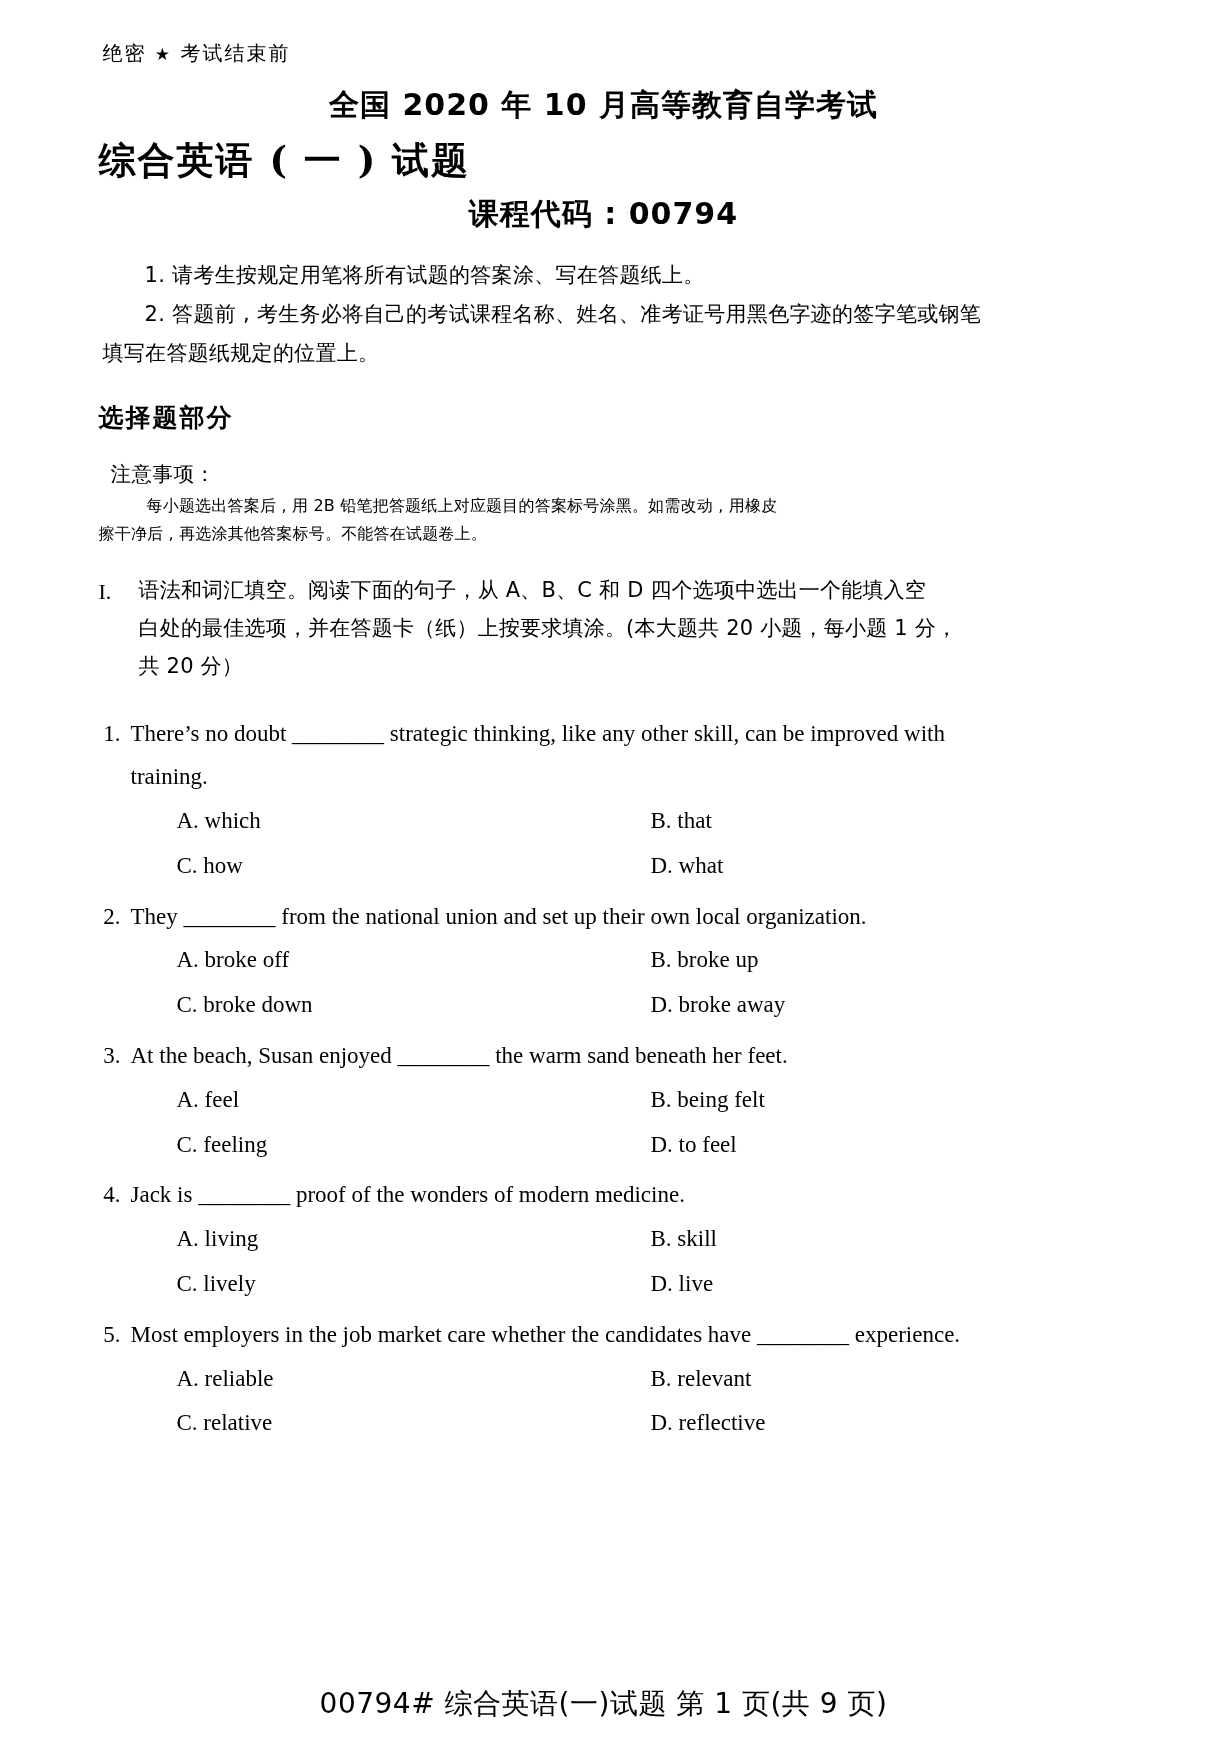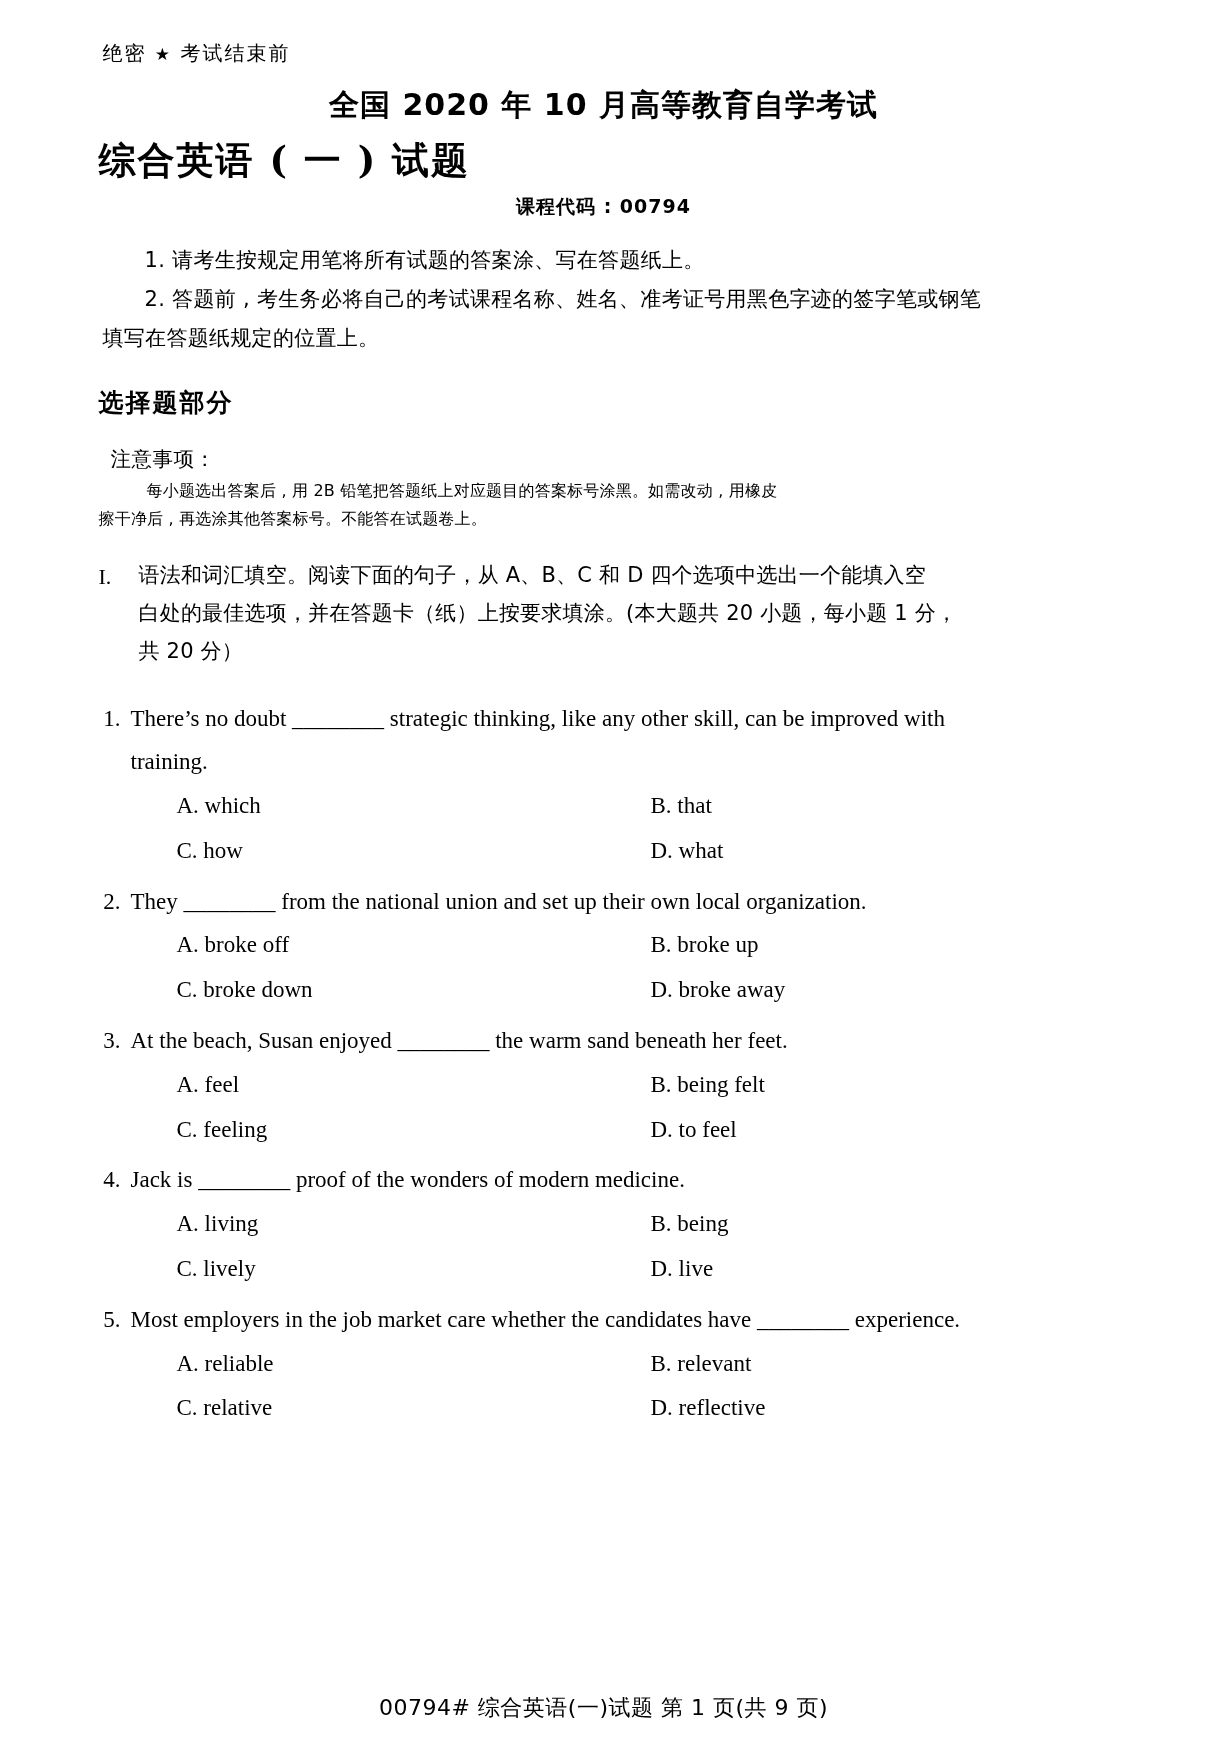--- a/index.html
+++ b/index.html
@@ -54,21 +54,21 @@
     font-family: "DejaVu Serif", serif;
     font-weight: bold;
     font-size: 37px;
     letter-spacing: 2px;
     margin: 10px 0 8px 0;
   }
   .title-code {
     text-align: center;
     font-family: "DejaVu Sans", sans-serif;
     font-weight: bold;
-    font-size: 19px;
+    font-size: 30px;
     letter-spacing: 1px;
     margin: 6px 0 22px 0;
   }
 
   
   .instr {
     font-family: "DejaVu Sans", sans-serif;
     font-size: 21px;
     line-height: 1.75;
     text-indent: 2em;
@@ -156,21 +156,21 @@
   .opt.right { padding-left: 8px; }
 
   
   .footer {
     position: absolute;
     bottom: 28px;
     left: 0;
     width: 100%;
     text-align: center;
     font-family: "DejaVu Sans", sans-serif;
-    font-size: 22px;
+    font-size: 28px;
     letter-spacing: 0.5px;
   }
 </style>
 </head>
 <body>
 
 <div class="page">
   <div class="inner">
 
     <div class="secret-line">
@@ -252,21 +252,21 @@
 
       <div class="q">
         <div class="q-stem">
           <div class="q-num">4.</div>
           <div class="q-text">
             <div>Jack is ________ proof of the wonders of modern medicine.</div>
           </div>
         </div>
         <div class="opts">
           <div class="opt">A. living</div>
-          <div class="opt right">B. being</div>
+          <div class="opt right">B. skill</div>
           <div class="opt">C. lively</div>
           <div class="opt right">D. live</div>
         </div>
       </div>
 
       <div class="q">
         <div class="q-stem">
           <div class="q-num">5.</div>
           <div class="q-text">
             <div>Most employers in the job market care whether the candidates have ________ experience.</div>

